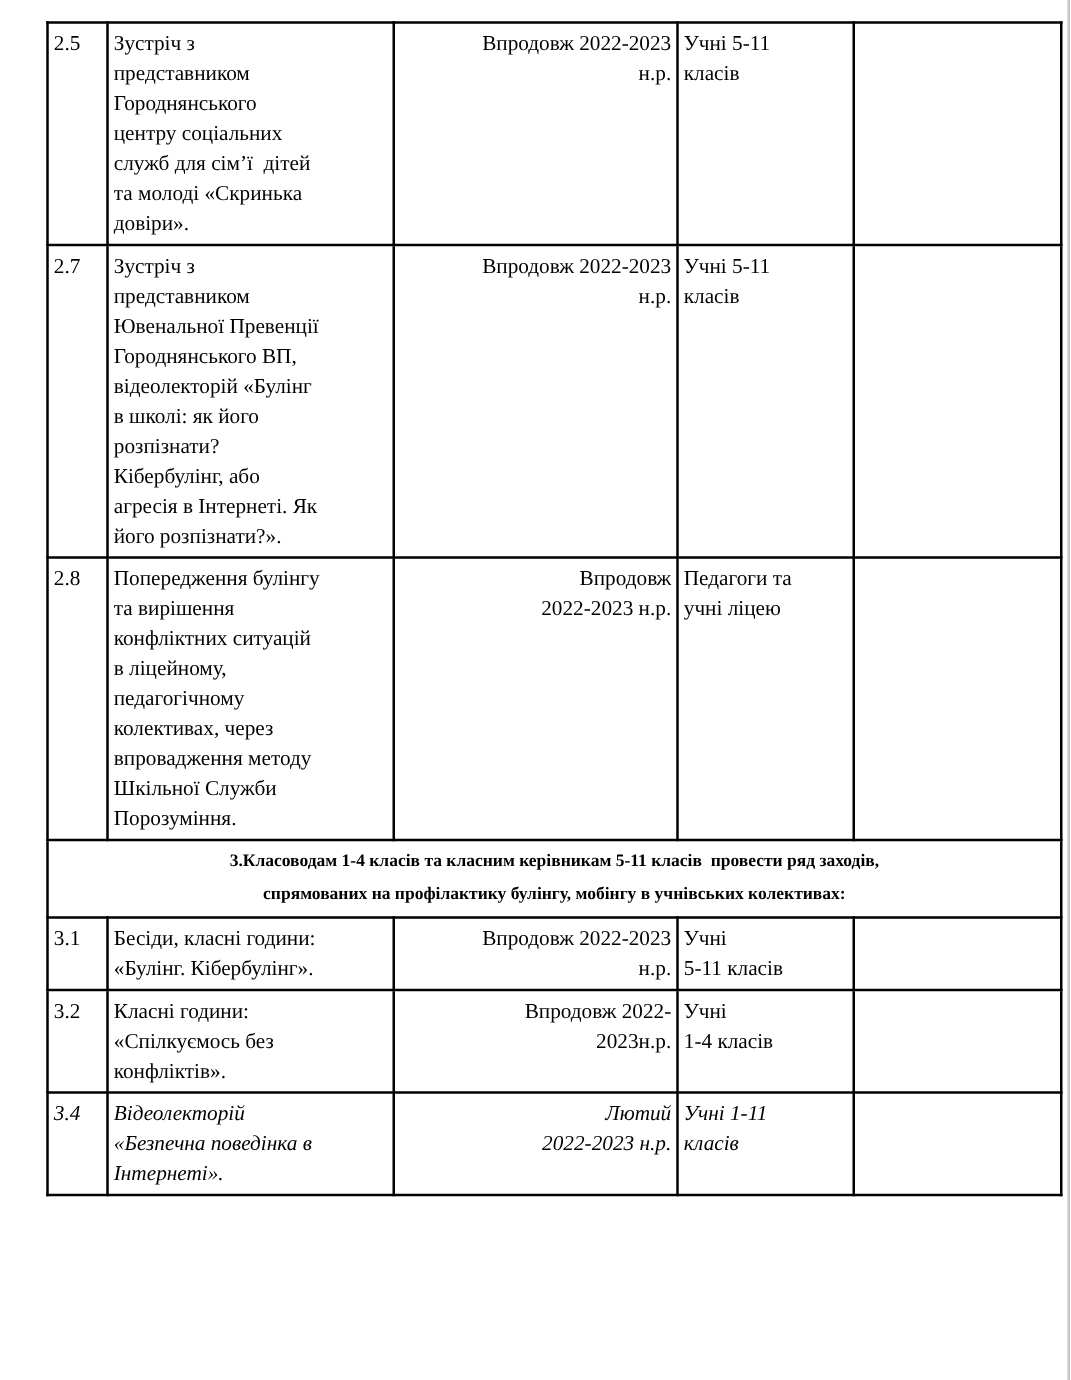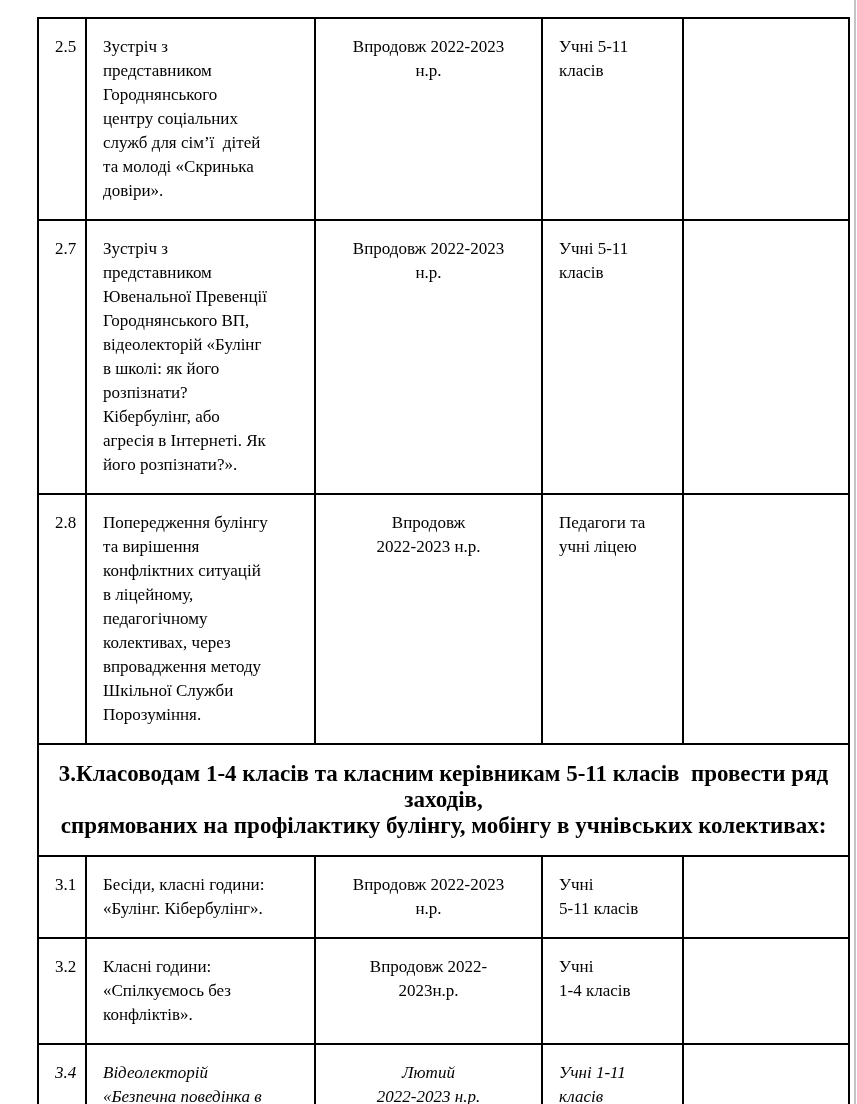--- a/index.html
+++ b/index.html
@@ -28,42 +28,42 @@
     left: 37px;
     top: 17px;
     width: 811px;
     border-collapse: collapse;
     table-layout: fixed;
     font-size: 17px;
     line-height: 24px;
   }
   table.plan-table td {
     border: 2px solid #000000;
-    padding: 16px;
+    padding: 4px;
     vertical-align: top;
     white-space: pre-wrap;
     overflow: hidden;
   }
   col.c-num   { width: 48px; }
   col.c-desc  { width: 229px; }
   col.c-date  { width: 227px; }
   col.c-who   { width: 141px; }
   col.c-notes { width: 166px; }
 
   td.cell-num  { padding: 1px 2px 1px 8px; }
   td.cell-desc { padding: 1px 4px 1px 6px; }
-  td.cell-date { text-align: center; vertical-align: middle; padding: 1px 2px; }
+  td.cell-date { text-align: right; vertical-align: middle; padding: 1px 2px; }
   td.cell-who  { text-align: left; vertical-align: middle; padding: 1px 2px; }
   td.cell-notes{ }
 
   td.section-cell {
     text-align: center;
     vertical-align: middle;
     font-weight: bold;
-    font-size: 23px;
+    font-size: 14px;
     line-height: 26px;
     padding: 1px 2px;
   }
 
   tr.r-25 { height: 175px; }
   tr.r-26 { height: 69px; }
   tr.r-27 { height: 246px; margin-top: 46px; }
   tr.r-28 { height: 214px; }
   tr.r-sec { height: 55px; }
   tr.r-31 { height: 49px; }

